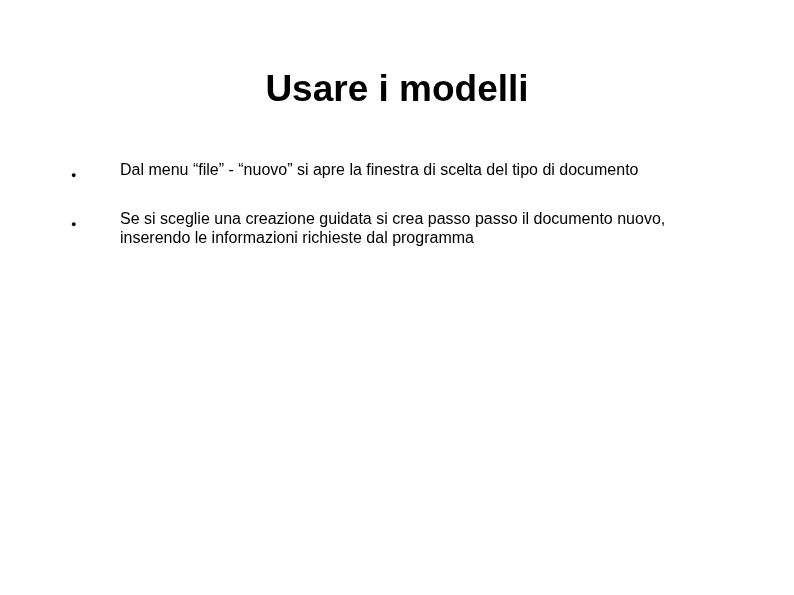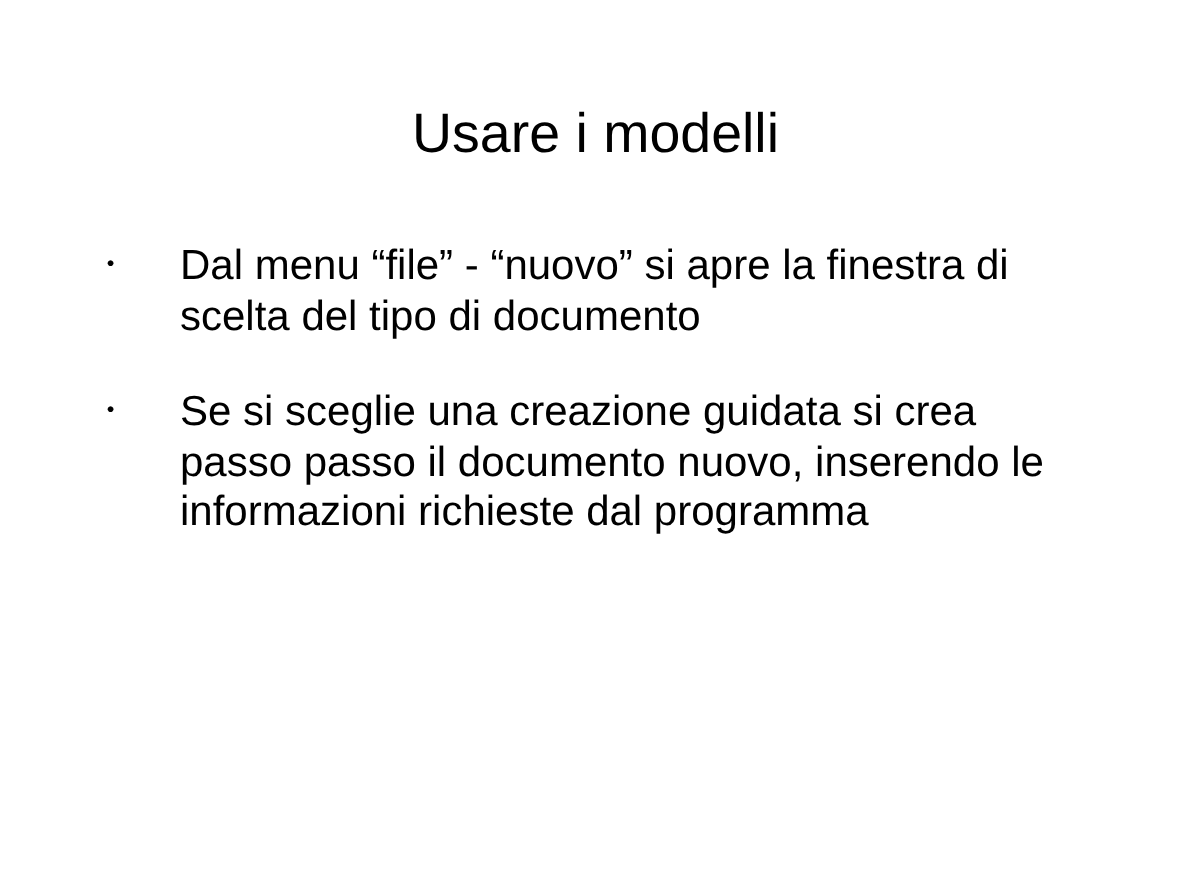--- a/index.html
+++ b/index.html
@@ -13,34 +13,34 @@
   }
   .slide {
     width: 794px;
     height: 595px;
     box-sizing: border-box;
     padding: 0;
     position: relative;
   }
   .title {
     font-size: 37px;
-    font-weight: 400;
+    font-weight: 700;
     text-align: center;
     margin-top: 68px;
     margin-bottom: 50px;
     letter-spacing: 0px;
   }
   ul.bullets {
     list-style: none;
     margin: 0;
     padding: 0 95px 0 65px;
   }
   ul.bullets > li {
     position: relative;
-    font-size: 28px;
+    font-size: 16px;
     line-height: 1.2;
     margin-bottom: 30px;
     padding-left: 55px;
     letter-spacing: 0px;
   }
   ul.bullets > li::before {
     content: "●";
     position: absolute;
     left: 6px;
     top: 10px;

